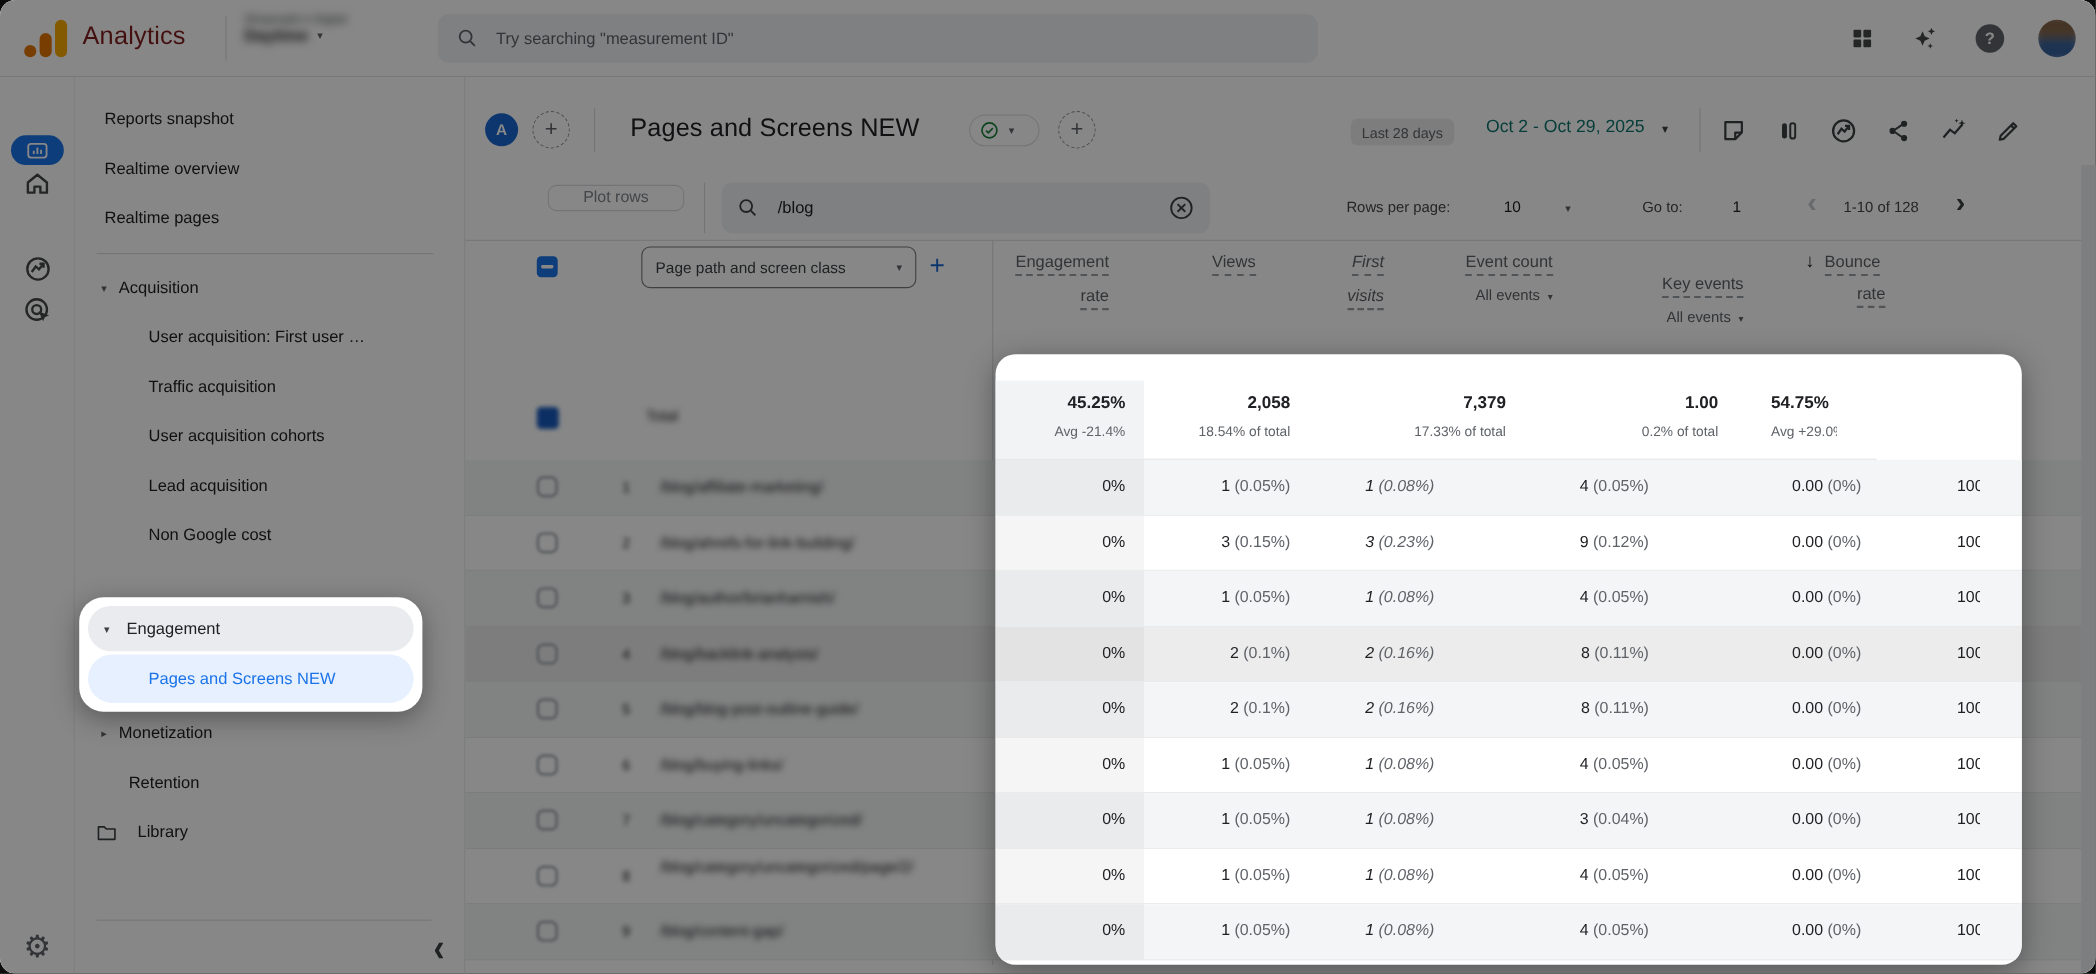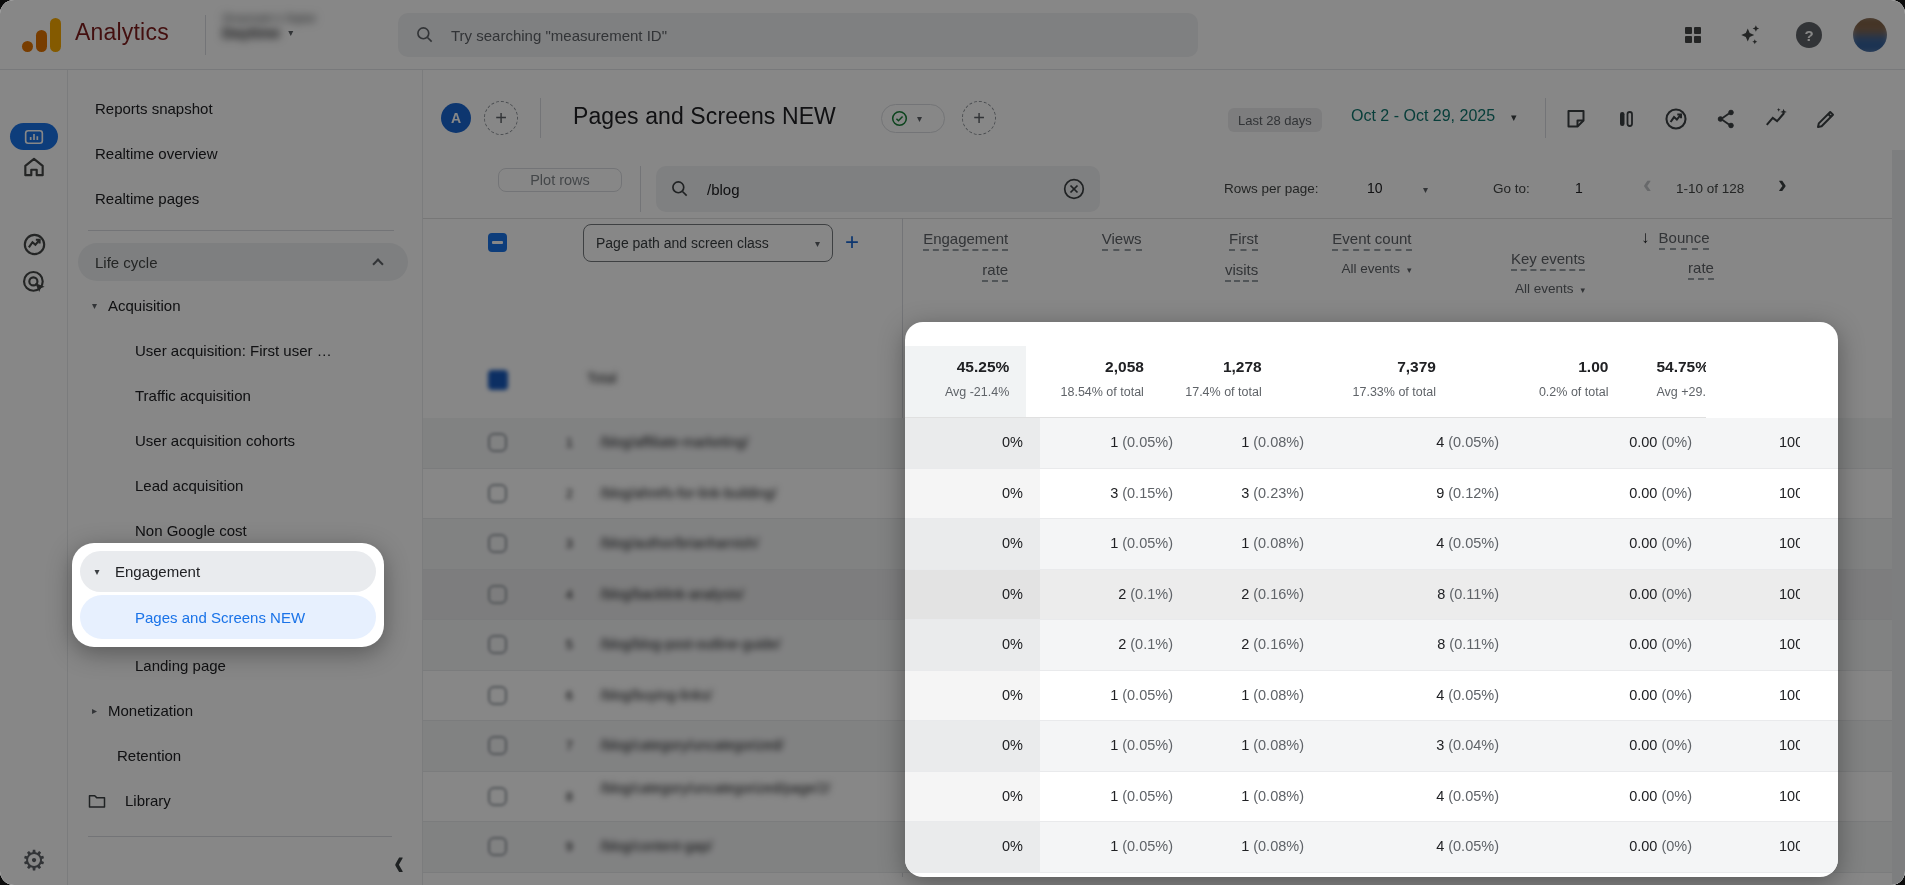--- a/index.html
+++ b/index.html
@@ -120,21 +120,21 @@
   .sp-pill2 { height:44px; margin-top:3px; border-radius:22px; background:#e7f0fe; display:flex; align-items:center; font-size:15px; font-weight:500; color:#1a73e8; padding-left:55px; }
 
   
   #table-panel { position:absolute; left:905px; top:322px; width:933px; height:555px; background:#fff; border-radius:18px; z-index:60; box-shadow:0 6px 26px rgba(0,0,0,.35); overflow:hidden; }
   .tp-totals { position:absolute; left:0; top:24px; width:801px; height:72px; border-bottom:1px solid #e0e0e0; display:flex; }
   .t-cell { display:flex; flex-direction:column; align-items:flex-end; padding-top:10px; }
   .t-cell .big { font-size:15.5px; font-weight:700; color:#202124; line-height:22px; }
   .t-cell .sub { font-size:12.5px; color:#5f6368; margin-top:7px; }
   .c-eng { width:135px; padding-right:17px; }
   .c-views { width:150px; padding-right:17px; }
-  .c-first { width:130px; padding-right:16px; }
+  .c-first { width:130px; padding-right:16px;font-style:italic; }
   .c-event { width:195px; padding-right:16px; }
   .c-key { width:195px; padding-right:18px; }
   .c-bounce { width:90px; overflow:hidden; align-items:flex-start; }
   .c-bounce .inner { width:220px; padding-left:30px; white-space:nowrap; }
   .tp-totals .c-eng { background:#f1f3f4; }
   #panel-rows { position:absolute; left:0; top:96px; width:933px; }
   .p-row { display:flex; height:50.5px; border-bottom:1px solid #e9eaec; background:#fff; }
   .p-row.stripe { background:#f4f5f6; }
   .p-row.hl { background:#ececec; }
   .p-cell { font-size:14.5px; color:#202124; text-align:right; padding-top:16px; }
@@ -223,24 +223,20 @@
     </div>
     <div class="gear">⚙</div>
   </div>
 
   <div id="nav">
     <div id="nav-flow">
         <div class="nav-item">Reports snapshot</div>
         <div class="nav-item">Realtime overview</div>
         <div class="nav-item">Realtime pages</div>
         <div class="nav-divider"></div>
-        <div class="nav-section">
-          <span>Life cycle</span>
-          <span class="chev-up"></span>
-        </div>
         <div class="nav-parent">
           <span class="tri">▾</span>
           <span>Acquisition</span>
         </div>
         <div class="nav-child">User acquisition: First user …</div>
         <div class="nav-child">Traffic acquisition</div>
         <div class="nav-child">User acquisition cohorts</div>
         <div class="nav-child">Lead acquisition</div>
         <div class="nav-child">Non Google cost</div>
         <div class="nav-spacer"></div>
@@ -453,24 +449,20 @@
   <div id="table-panel">
     <div class="tp-totals">
       <div class="t-cell c-eng">
         <div class="big">45.25%</div>
         <div class="sub">Avg -21.4%</div>
       </div>
       <div class="t-cell c-views">
         <div class="big">2,058</div>
         <div class="sub">18.54% of total</div>
       </div>
-      <div class="t-cell c-first">
-        <div class="big">1,278</div>
-        <div class="sub">17.4% of total</div>
-      </div>
       <div class="t-cell c-event">
         <div class="big">7,379</div>
         <div class="sub">17.33% of total</div>
       </div>
       <div class="t-cell c-key">
         <div class="big">1.00</div>
         <div class="sub">0.2% of total</div>
       </div>
       <div class="t-cell c-bounce">
         <div class="inner big">54.75%</div>

